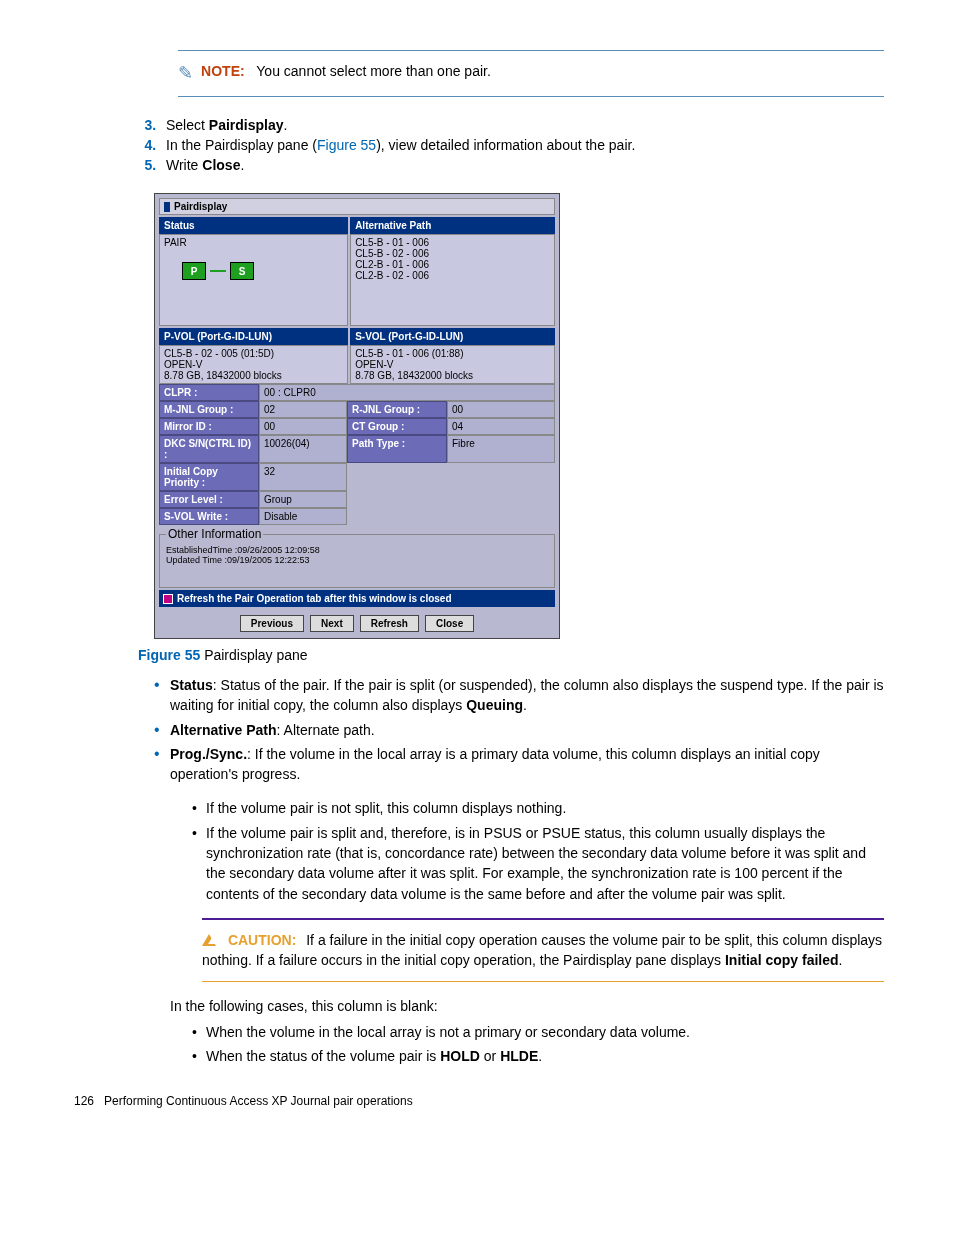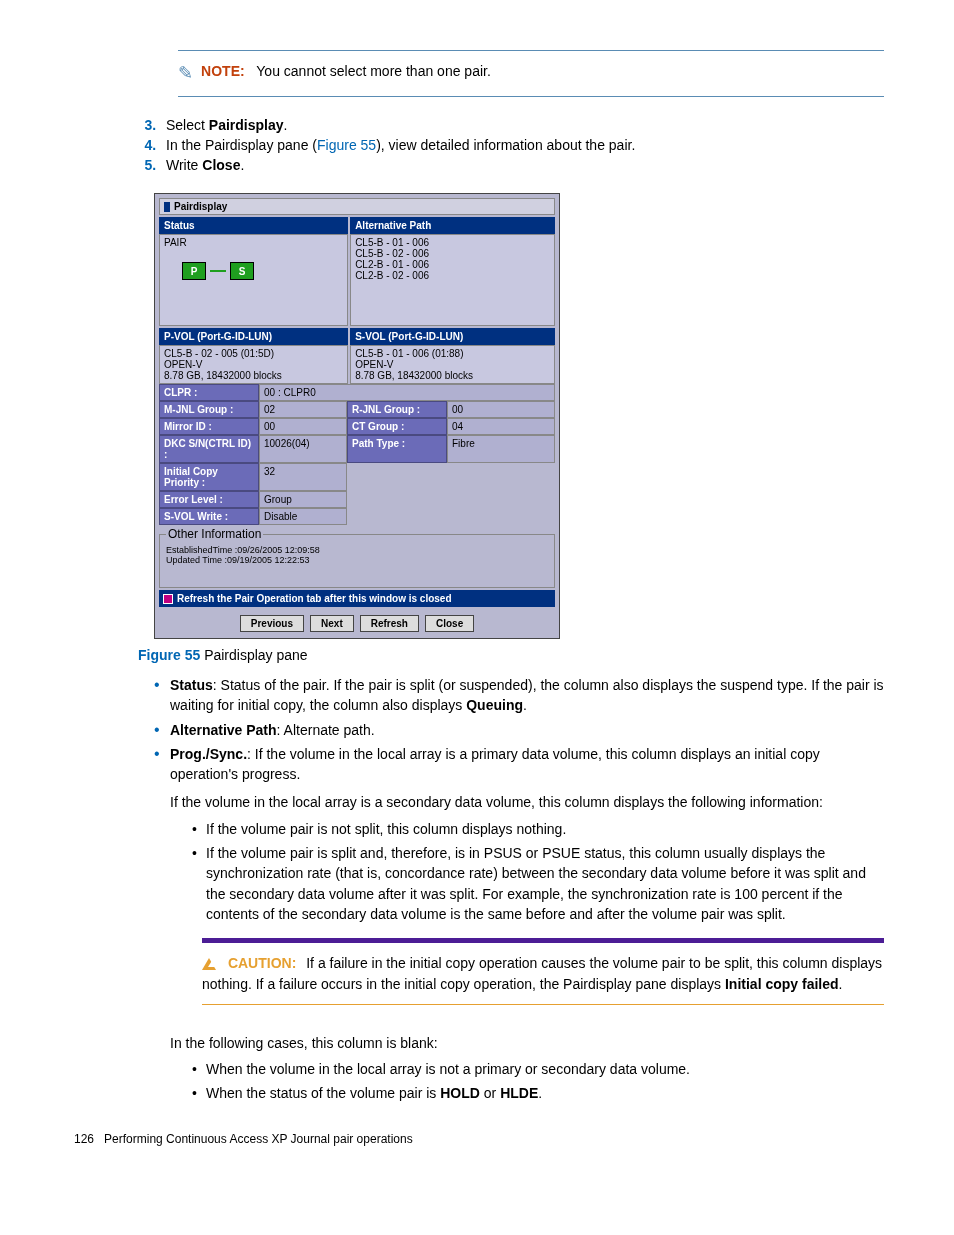--- a/index.html
+++ b/index.html
@@ -208,23 +208,23 @@
     line-height: 1.45;
   }
   ul.sub > li::before {
     content: "•";
     color: #000;
     position: absolute;
     left: 0;
     top: 0;
   }
   .caution-block {
-    border-top: 5px solid #4c1d95;
+    border-top: 2px solid #4c1d95;
     border-bottom: 1px solid #e6a030;
-    margin: 14px 0 28px 32px;
+    margin: 14px 0 14px 32px;
     padding: 10px 0;
     line-height: 1.45;
   }
   .caution-icon {
     display: inline-block;
     width: 0; height: 0;
     border-left: 7px solid transparent;
     border-right: 7px solid transparent;
     border-bottom: 12px solid #e6a030;
     vertical-align: middle;
@@ -390,21 +390,20 @@
     <ul class="bullets">
       <li>
         <span class="bold">Status</span><span>: Status of the pair. If the pair is split (or suspended), the column also displays the suspend type. If the pair is waiting for initial copy, the column also displays </span><span class="bold">Queuing</span><span>.</span>
       </li>
       <li>
         <span class="bold">Alternative Path</span><span>: Alternate path.</span>
       </li>
       <li>
         <span class="bold">Prog./Sync.</span><span>: If the volume in the local array is a primary data volume, this column displays an initial copy operation's progress.</span>
         <div style="height:8px"></div>
-        <div>If the volume in the local array is a secondary data volume, this column displays the following information:</div>
         <ul class="sub">
           <li>If the volume pair is not split, this column displays nothing.</li>
           <li>If the volume pair is split and, therefore, is in PSUS or PSUE status, this column usually displays the synchronization rate (that is, concordance rate) between the secondary data volume before it was split and the secondary data volume after it was split. For example, the synchronization rate is 100 percent if the contents of the secondary data volume is the same before and after the volume pair was split.</li>
         </ul>
 
         <div class="caution-block">
           <span class="caution-icon"></span><span class="caution-icon-inner"></span>
           <span class="caution-label">CAUTION:</span>
           <span>If a failure in the initial copy operation causes the volume pair to be split, this column displays nothing. If a failure occurs in the initial copy operation, the Pairdisplay pane displays </span><span class="bold">Initial copy failed</span><span>.</span>
         </div>

